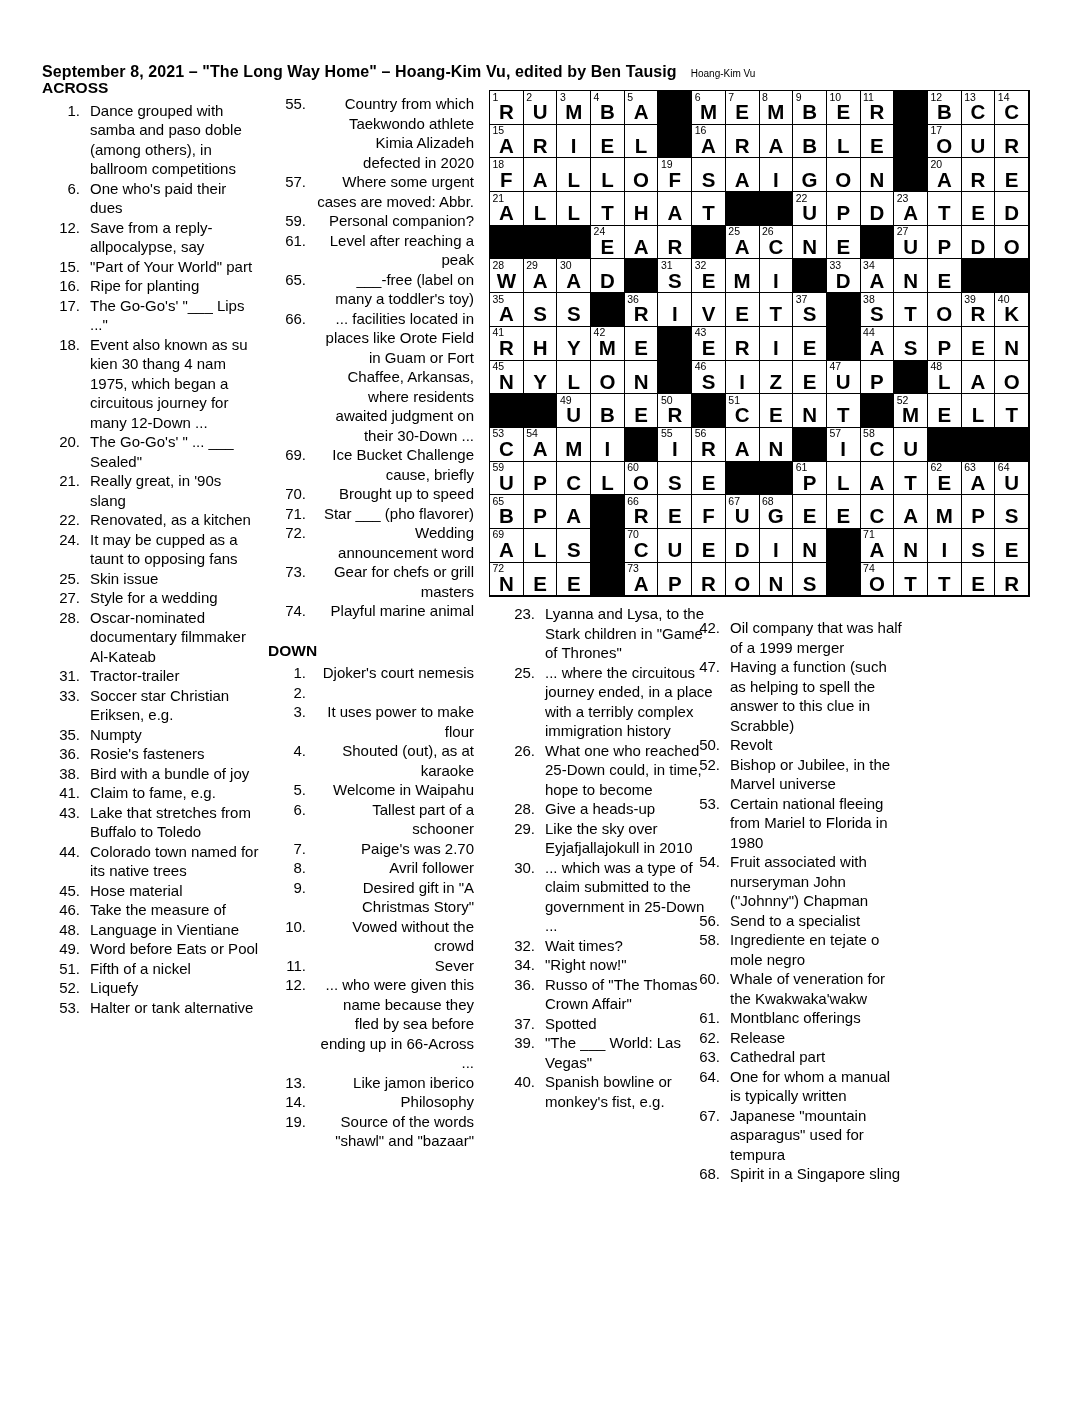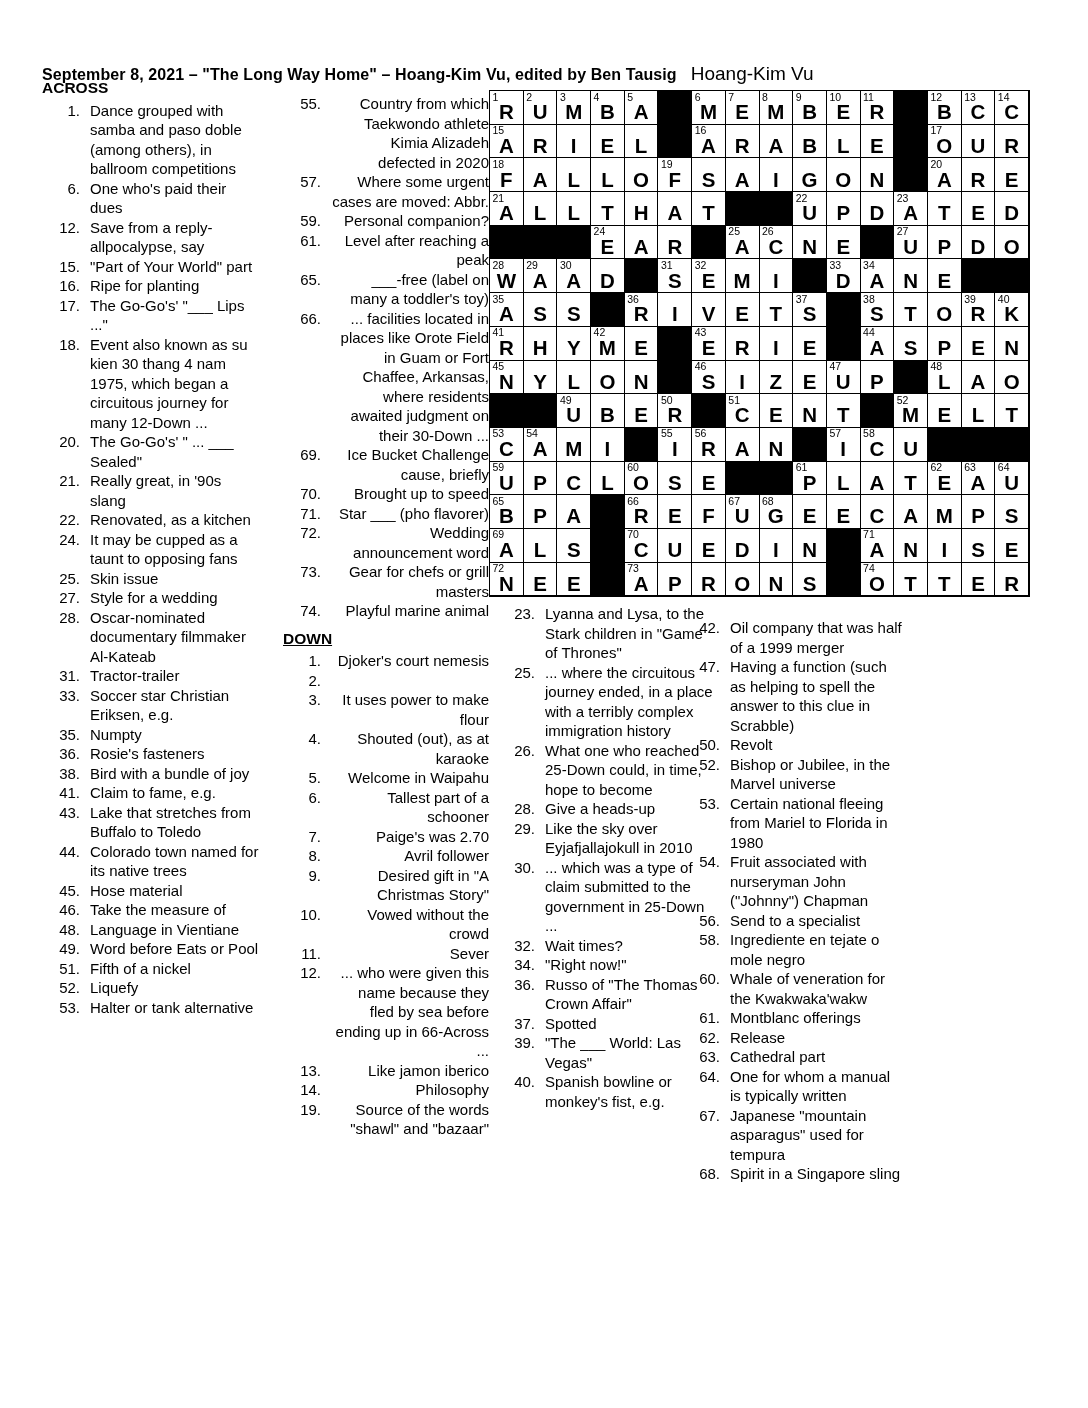--- a/index.html
+++ b/index.html
@@ -1,26 +1,26 @@
 <!DOCTYPE html>
 <html><head>
 <meta charset="utf-8">
 <style>
   html,body{margin:0;padding:0;background:#fff;}
   body{width:1088px;height:1408px;position:relative;font-family:"Liberation Sans",sans-serif;color:#000;overflow:hidden;}
   .title-row{position:absolute;left:42px;top:63px;white-space:nowrap;}
   .title{font-size:16px;font-weight:bold;letter-spacing:0.1px;}
-  .byline{font-size:19px;font-weight:normal;margin-left:14px;}
+  .byline{font-size:10px;font-weight:normal;margin-left:14px;}
   .cluecol{position:absolute;font-size:15px;line-height:19.5px;}
   #col1{left:42px;top:78px;width:226px;}
-  #col2{left:283px;top:94px;width:212px;}
+  #col2{left:268px;top:94px;width:212px;}
   #col3{left:497px;top:604px;width:222px;}
   #col4{left:682px;top:618px;width:222px;}
   .section-header{font-weight:bold;font-size:15.5px;margin-bottom:3px;}
-  .down-header{margin-top:8px;text-decoration:underline;}
+  .down-header{margin-top:20px;}
   .clue{display:flex;align-items:flex-start;}
   .cnum{flex:0 0 38px;width:38px;text-align:right;padding-right:10px;}
   .ctext{flex:1 1 auto;}
   #col1 .ctext{max-width:170px;}
   #col2 .ctext{max-width:158px;text-align:right;}
   #col3 .ctext{max-width:174px;}
   #col4 .ctext{max-width:174px;}
   .grid{position:absolute;left:489px;top:90px;display:grid;
         grid-template-columns:repeat(16,33.7px);grid-auto-rows:33.7px;
         border:1.5px solid #000;background:#fff;}

